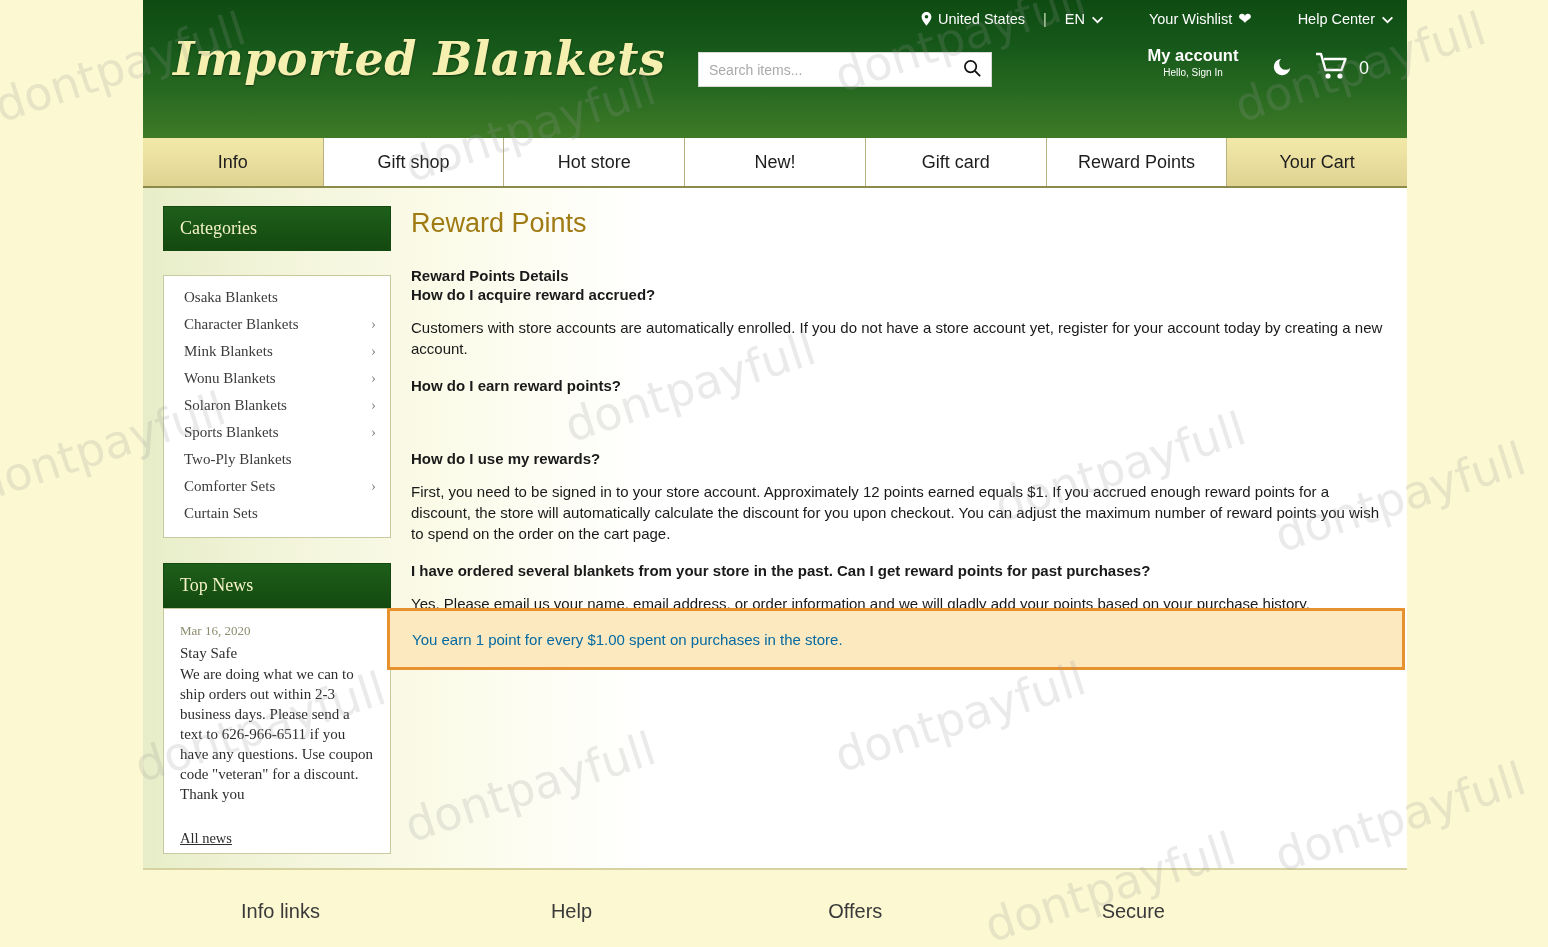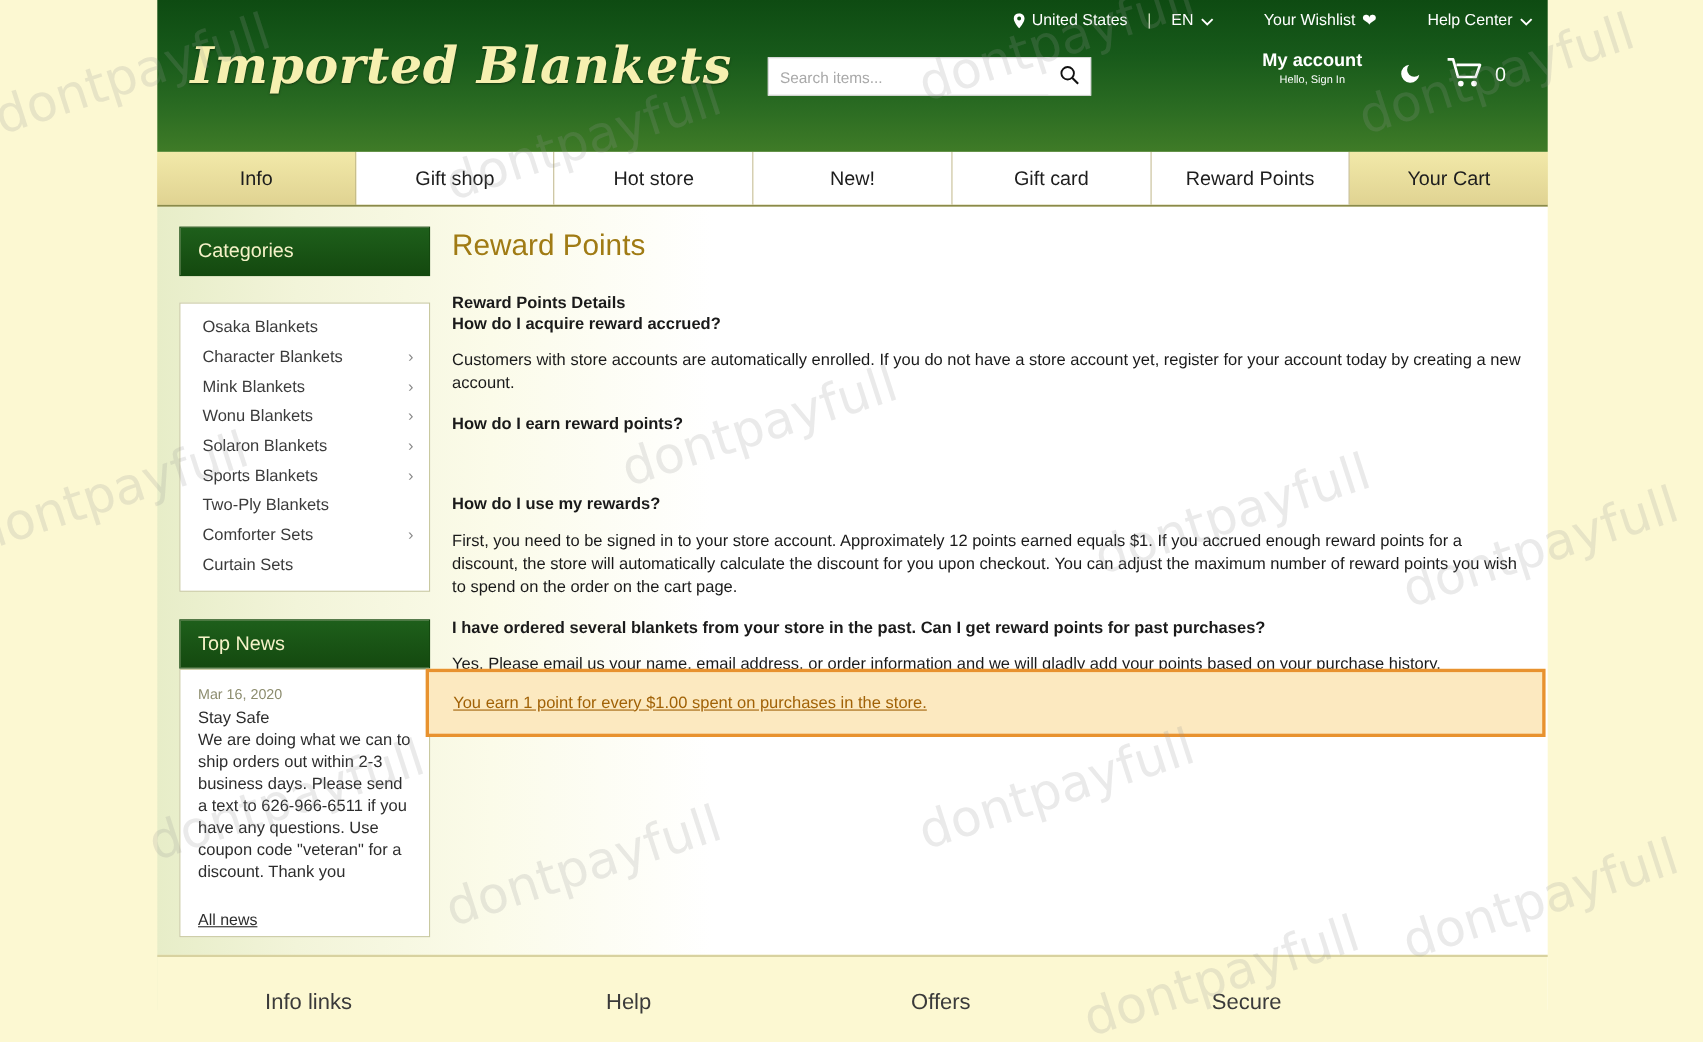--- a/index.html
+++ b/index.html
@@ -141,21 +141,21 @@
   }
 
   
   .content {
     position: relative;
     height: 730px;
     background: linear-gradient(90deg, #e7edc8 0%, #f2f4d9 10%, #fbfbe9 24%, #ffffff 40%, #ffffff 100%);
   }
 
   
-  .sidebar { position: absolute; left: 20px; top: 18px; width: 228px; }
+  .sidebar { position: absolute; left: 20px; top: 18px; width: 228px; font-family: Liberation Serif, serif; }
   .panel { border: 1px solid #c9c9a0; background: #ffffff; }
   .panel-head {
     background: linear-gradient(180deg, #1e5f1b 0%, #14490f 100%);
     color: #f5f2c8;
     font-size: 18px;
     padding: 11px 16px;
     border: 1px solid #14490f;
   }
   .cat-list { padding: 8px 0 10px 0; margin-top: 24px; }
   .cat-item {
@@ -197,21 +197,21 @@
     top: 410px;
     width: 1018px;
     height: 62px;
     background: #fce9c0;
     border: 3px solid #e8922f;
     display: flex;
     align-items: center;
     padding: 0 22px;
     z-index: 20;
   }
-  .highlight .htext { font-size: 15px; color: #a16207; text-decoration: underline; }
+  .highlight .htext { font-size: 15px; color: #0369a1; }
 
   
   .footer {
     position: absolute;
     left: 0; top: 868px;
     width: 1264px;
     height: 79px;
     background: #fcf8d2;
     border-top: 2px solid #d8d2a0;
   }

